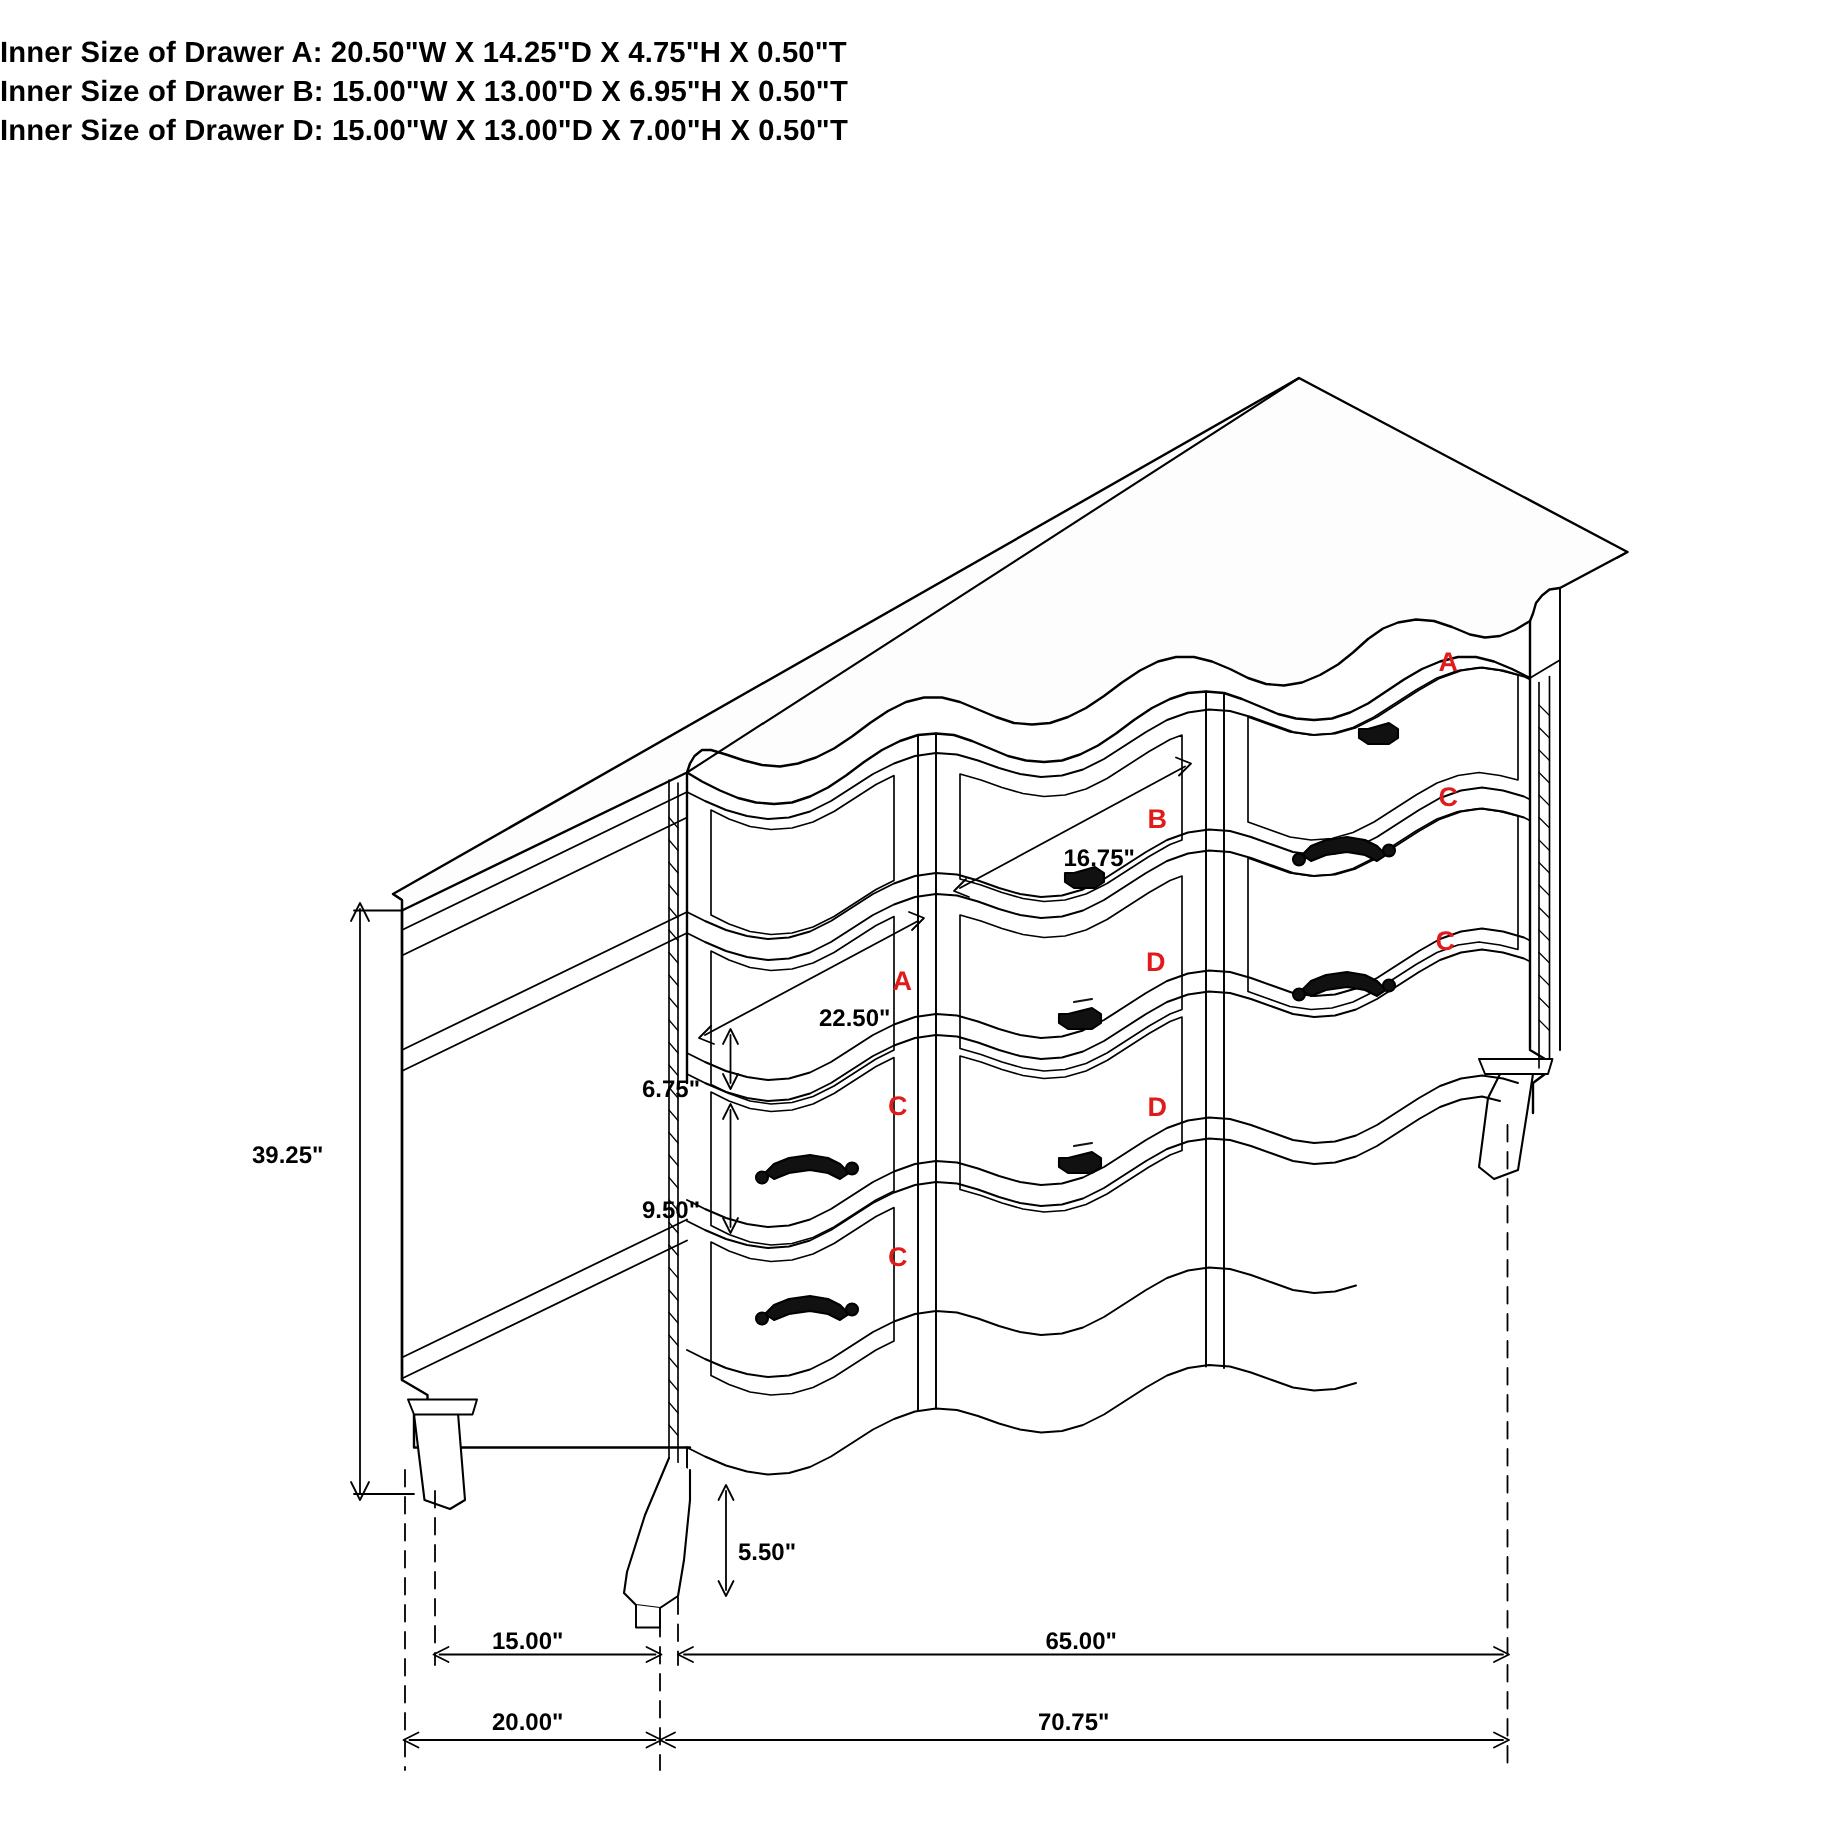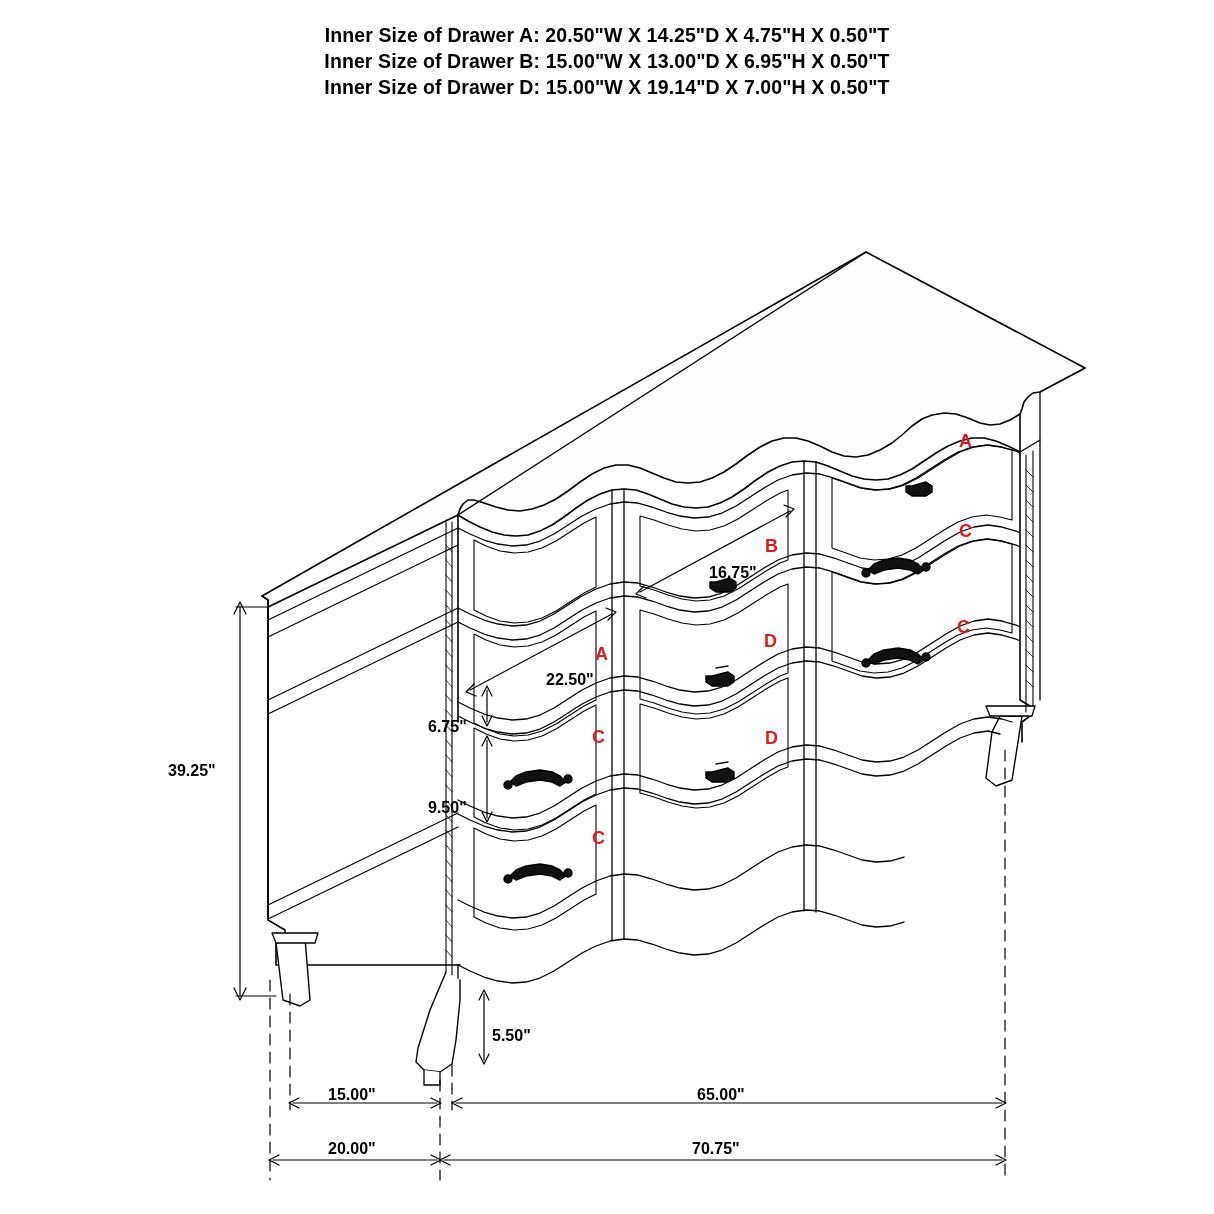--- a/index.html
+++ b/index.html
@@ -7,21 +7,21 @@
     width:1214px;height:1214px;
     background:#ffffff;
     font-family:"Liberation Sans", sans-serif;
     position:relative;
     overflow:hidden;
   }
   #stage{position:absolute;left:0;top:0;width:1214px;height:1214px;}
   .spec-block{
     position:absolute;
     left:0;top:22px;width:1214px;
-    text-align:center;
+    text-align:left;
   }
   .spec-line{
     font-size:19.5px;
     font-weight:bold;
     color:#000;
     letter-spacing:0.1px;
     line-height:26px;
     white-space:nowrap;
   }
   svg{position:absolute;left:0;top:0;}
@@ -41,21 +41,21 @@
   }
 </style>
 </head>
 <body>
 
 <div id="stage">
 
   <div class="spec-block">
     <div class="spec-line">Inner Size of Drawer A: 20.50"W X 14.25"D X 4.75"H X 0.50"T</div>
     <div class="spec-line">Inner Size of Drawer B: 15.00"W X 13.00"D X 6.95"H X 0.50"T</div>
-    <div class="spec-line">Inner Size of Drawer D: 15.00"W X 19.14"D X 7.00"H X 0.50"T</div>
+    <div class="spec-line">Inner Size of Drawer D: 15.00"W X 13.00"D X 7.00"H X 0.50"T</div>
   </div>
 
   <svg width="1214" height="1214" viewBox="0 0 1214 1214">
     <g fill="none" stroke="#000" stroke-width="1.6" stroke-linejoin="round" stroke-linecap="round">
 
       <path d="M866 252 L1085 368 L1040 392 L1033 393 L1028 397 L1024 402
                L1022 409 L1020 414
                L1010 420 L1000 424 L990 425 L980 423 L968 418 L956 414
                L944 413 L932 415 L922 419 L912 426 L902 435 L892 443
                L880 450 L868 455 L856 457 L844 456 L832 452 L820 446

